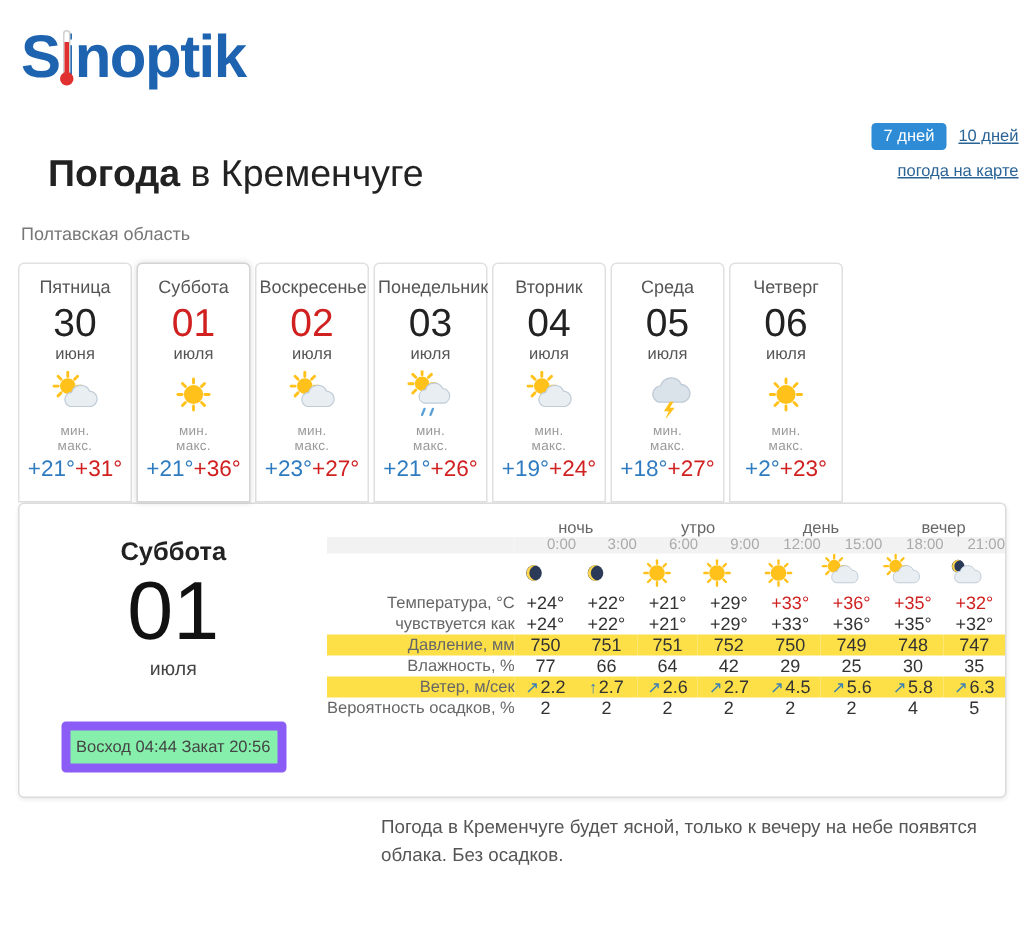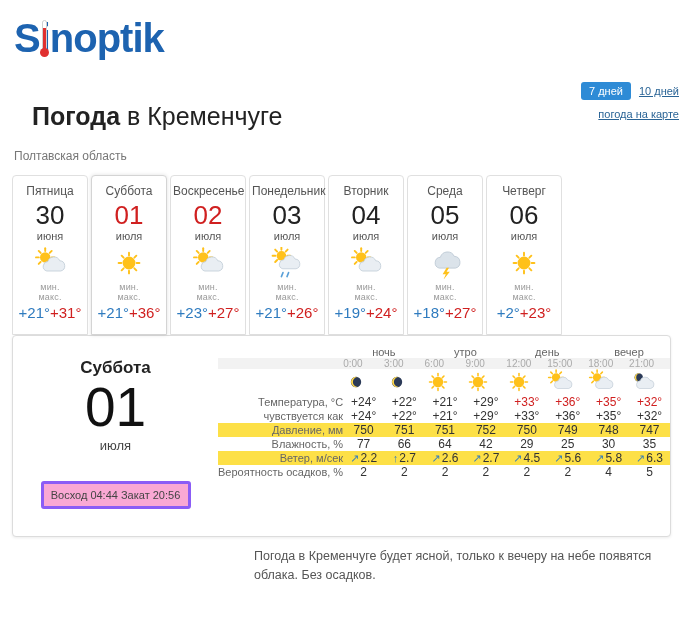--- a/index.html
+++ b/index.html
@@ -106,35 +106,35 @@
     margin: 0 12px; background: #fff; border: 1px solid #dcdcdc;
     border-radius: 4px; box-shadow: 0 1px 3px rgba(0,0,0,.08);
     padding: 10px 0 12px 0; position: relative;
   }
   .panel-inner { display: flex; }
   .left { width: 205px; padding: 12px 0 0 0; text-align: center; }
   .left .dw { font-size: 17px; font-weight: bold; color: #222; }
   .left .big { font-size: 55px; line-height: 58px; color: #111; font-weight: normal; }
   .left .mon { font-size: 13px; color: #444; margin-top: 2px; }
   .sun {
-    margin: 28px auto 15px auto; width: 150px; border: 3px solid #8b5cf6;
+    margin: 28px auto 4px auto; width: 150px; border: 6px solid #8b5cf6;
     border-radius: 3px; font-size: 11px; color: #444; padding: 5px 4px;
-    background: #f9a8d4;
+    background: #86efac;
   }
 
   .right { flex: 1; }
   table.hours { border-collapse: collapse; width: 100%; font-size: 12px; }
   table.hours td, table.hours th { padding: 0; }
   .rowlabel {
     text-align: right; color: #666; font-size: 11px; padding-right: 8px;
     width: 118px; white-space: nowrap;
   }
   .parts td { font-size: 11px; color: #666; text-align: center; padding-bottom: 2px; }
   .hourhdr td {
-    font-size: 10px; color: #aaa; text-align: left; background: #f2f2f2;
+    font-size: 10px; color: #aaa; text-align: right; background: #f2f2f2;
     padding: 2px 0;
   }
   .cell { text-align: center; width: 53px; }
   .iconrow td { padding: 5px 0 3px; }
   .temprow td.v { font-size: 16px; color: #222; }
   .temprow td.v.red { color: #d02020; }
   .feelrow td.v { font-size: 11px; color: #9a9a9a; }
   .datarow td.v { font-size: 12px; color: #333; text-align: center; }
   .datarow.alt td { background: #fde047; }
   .windcell { font-size: 11px; color: #333; white-space: nowrap; }

